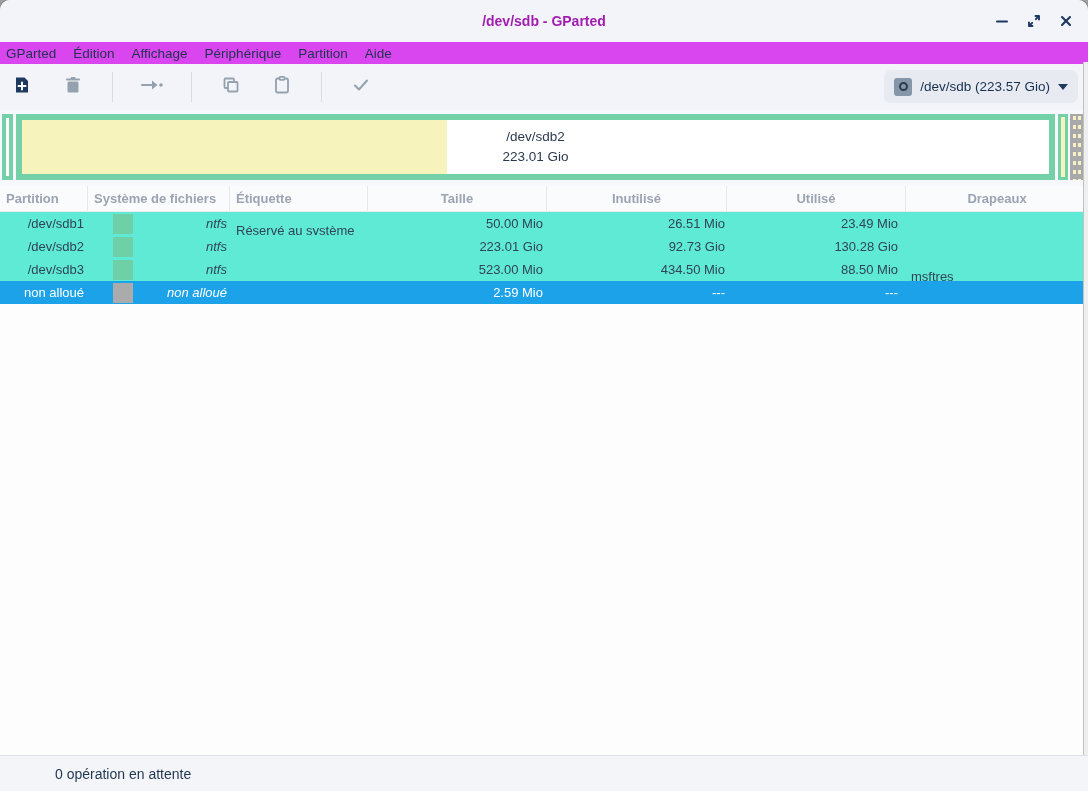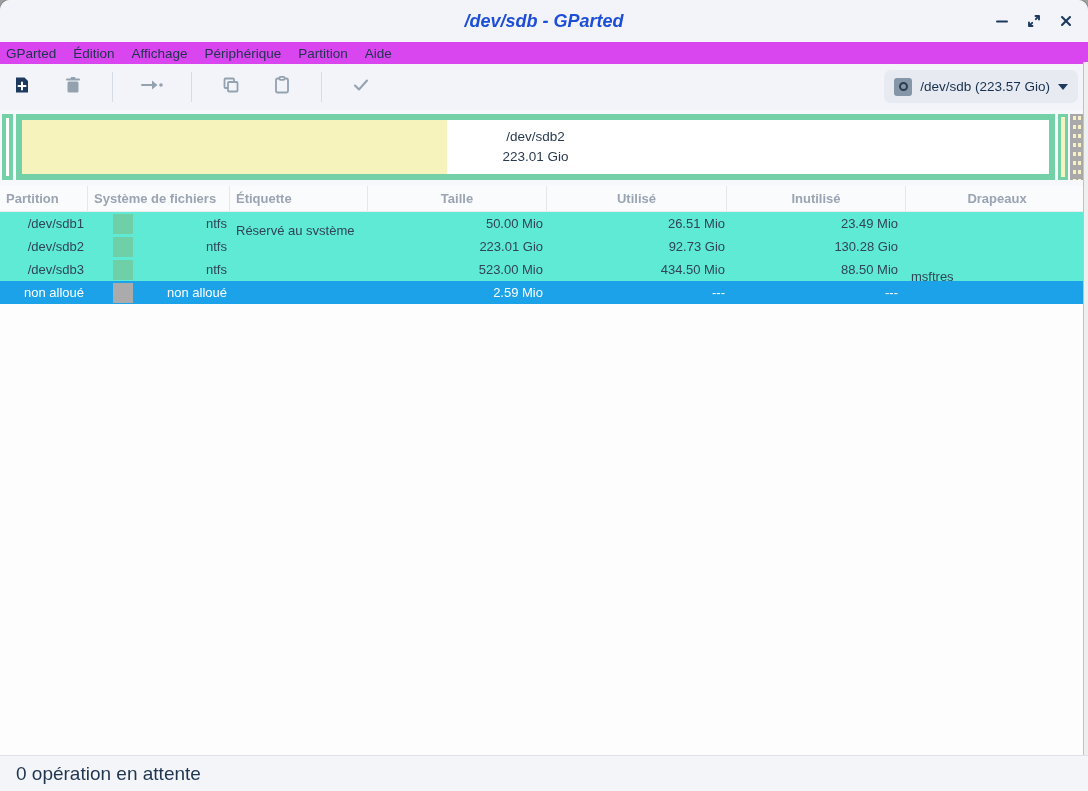--- a/index.html
+++ b/index.html
@@ -5,21 +5,21 @@
   * { margin:0; padding:0; box-sizing:border-box; }
   html,body { width:1088px; height:791px; background:#9e9e9e; font-family:"Liberation Sans", sans-serif; }
   .window {
     position:relative; width:1088px; height:791px; overflow:hidden;
     background:#f4f6fa; border-radius:10px 10px 0 0; color:#22374f;
     display:flex; flex-direction:column;
     box-shadow:0 0 0 1px #8a8a8a;
   }
   
   .titlebar { height:42px; flex:0 0 42px; position:relative; display:flex; align-items:center; justify-content:center; background:#f2f4f9; }
-  .titlebar .title { font-size:18px; font-weight:bold; color:#1d4ed8;font-style:italic; }
+  .titlebar .title { font-size:14px; font-weight:bold; color:#a21caf; }
   .winctrls { position:absolute; right:8px; top:0; height:42px; display:flex; align-items:center; gap:4px; }
   .winbtn { width:28px; height:28px; display:flex; align-items:center; justify-content:center; border-radius:6px; cursor:default; }
   .winbtn svg { display:block; }
   
   .menubar { height:22px; flex:0 0 22px; display:flex; align-items:center; padding-left:0; background:#d946ef; }
   .menu-item { font-size:13.5px; color:#1d334e; padding:2px 8px; margin-right:1px; border-radius:4px; }
   .menu-item:first-child { margin-left:-2px; }
   
   .toolbar { height:46px; flex:0 0 46px; display:flex; align-items:center; padding-left:4px; background:#f2f4f9; position:relative;gap:10px; }
   .tbtn { width:36px; height:34px; display:flex; align-items:center; justify-content:center; border-radius:6px; margin-right:5px; }
@@ -57,34 +57,34 @@
   .thead .hcell { font-size:13px; font-weight:bold; color:#9aa4b2; height:100%; display:flex; align-items:center; border-right:1px solid #e7e7e7; }
   .thead .hcell:last-child { border-right:none; }
   .h-left { justify-content:flex-start; padding-left:6px; }
   .h-center { justify-content:center; }
   .trow { height:23px; flex:0 0 23px; font-size:13px; color:#31445a; background:#5eead4; }
   .trow.selected { background:#1ba2e8; color:#ffffff; }
   .cell { height:100%; display:flex; align-items:center; overflow:hidden; white-space:nowrap; }
   .c-right { justify-content:flex-end; }
   .c-left { justify-content:flex-start;margin-top:13px; }
   .cell-partition { padding-right:4px; }
-  .cell-fs { padding-right:3px; }
+  .cell-fs { padding-right:3px;font-style:italic; }
   .swatch { width:20px; height:20px; margin-left:25px; flex:0 0 auto; }
   .fs-text { flex:1 1 auto; text-align:right; }
   .cell-label { padding-left:6px; }
   .cell-size { padding-right:4px; }
   .cell-used { padding-right:2px; }
   .cell-unused { padding-right:8px; }
   .cell-flags { padding-left:5px; }
   .table-filler { flex:1 1 auto; background:#fdfdfe; }
   
   .edge-strip { position:absolute; right:0; top:62px; width:5px; height:693px; background:#efefef; border-left:1px solid #c2c2c2; }
   
   .statusbar { height:36px; flex:0 0 36px; background:#f4f5f9; border-top:1px solid #e0e2e8; display:flex; align-items:center; padding-left:16px; }
-  .statusbar .stext { font-size:19px; color:#1f3550; }
+  .statusbar .stext { font-size:14px; color:#1f3550;margin-left:39px; }
 </style>
 </head>
 <body>
 
 <div class="window">
 
   <div class="titlebar">
     <div class="title">/dev/sdb - GParted</div>
     <div class="winctrls">
       <div class="winbtn">
@@ -204,22 +204,22 @@
     <div class="seg seg-sdb3"></div>
     <div class="seg seg-unalloc"></div>
   </div>
 
   <div class="ptable">
     <div class="grid-row thead">
       <div class="hcell h-left">Partition</div>
       <div class="hcell h-left">Système de fichiers</div>
       <div class="hcell h-left">Étiquette</div>
       <div class="hcell h-center">Taille</div>
+      <div class="hcell h-center">Inutilisé</div>
       <div class="hcell h-center">Utilisé</div>
-      <div class="hcell h-center">Inutilisé</div>
       <div class="hcell h-center">Drapeaux</div>
     </div>
 
     <div class="grid-row trow">
       <div class="cell c-right cell-partition">/dev/sdb1</div>
       <div class="cell cell-fs">
         <span class="swatch" style="background: rgb(111, 207, 166);"></span>
         <span class="fs-text">ntfs</span>
       </div>
       <div class="cell c-left cell-label">Réservé au système</div>

